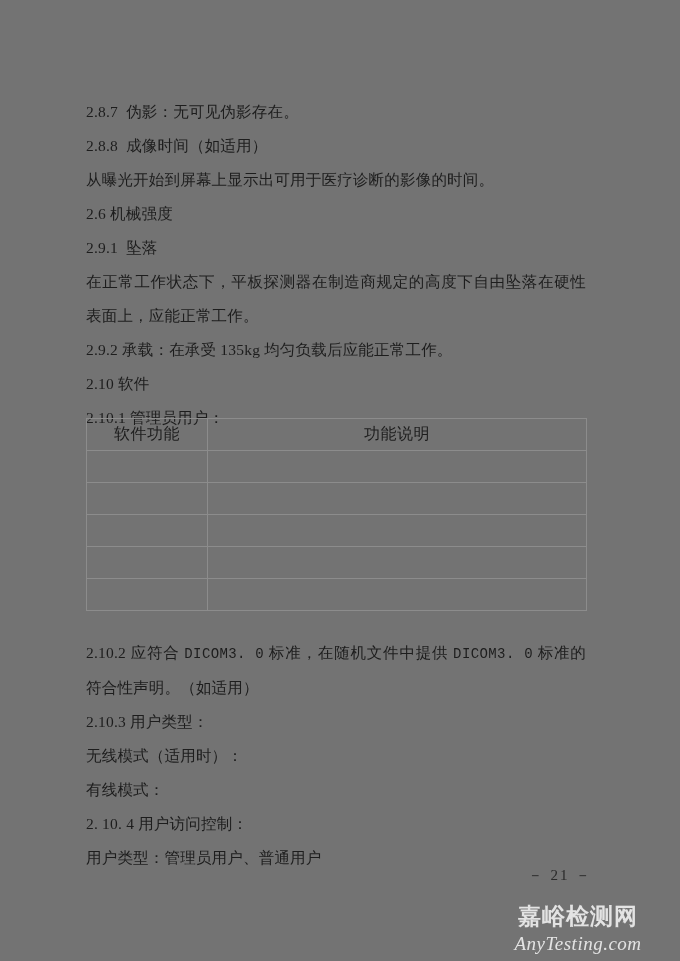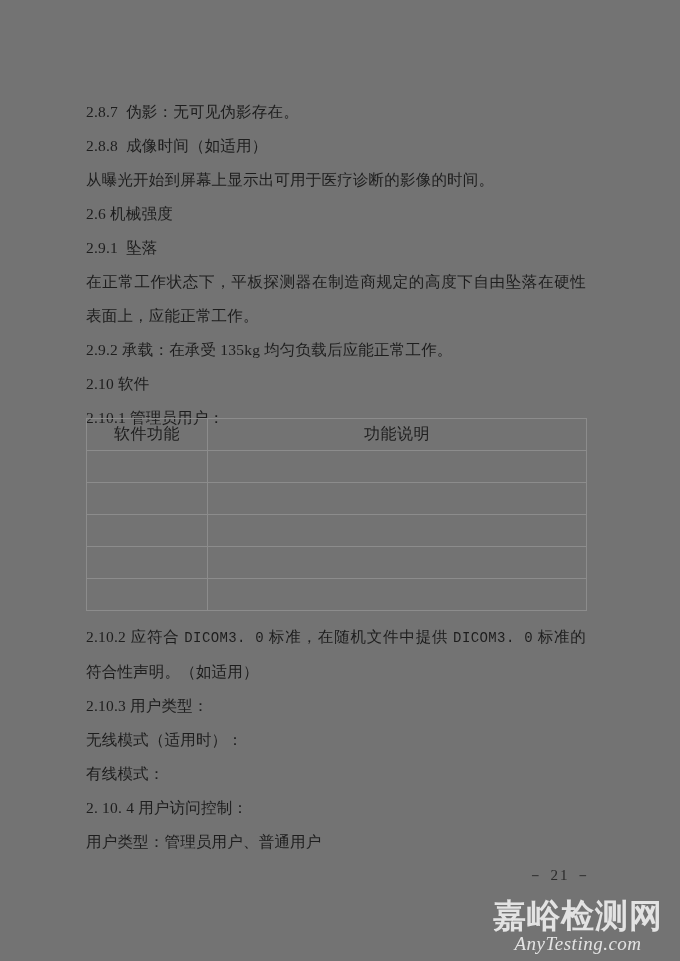--- a/index.html
+++ b/index.html
@@ -115,21 +115,21 @@
     position: absolute;
     right: 12px;
     bottom: 6px;
     width: 180px;
     text-align: center;
     pointer-events: none;
     user-select: none;
   }
   .wm-cn {
     font-family: "DejaVu Sans", "Liberation Sans", sans-serif;
-    font-size: 33px;
+    font-size: 23px;
     font-weight: 700;
     letter-spacing: 1px;
     line-height: 34px;
     white-space: nowrap;
   }
   .wm-en {
     font-family: Liberation Serif, serif;
     font-style: italic;
     font-size: 19px;
     letter-spacing: 0.5px;
@@ -186,21 +186,21 @@
           <td></td>
         </tr>
         <tr>
           <td></td>
           <td></td>
         </tr>
       </tbody>
     </table>
   </div>
 
-  <div class="content" style="top:620px;">
+  <div class="content" style="top:636px;">
 
     <div class="para"><span>2.10.2 应符合 </span><span class="mono">DICOM3. 0</span><span> 标准，在随机文件中提供 </span><span class="mono">DICOM3. 0</span><span> 标准的符合性声明。（如适用）</span></div>
 
     <div class="line">2.10.3 用户类型：</div>
     <div class="line">无线模式（适用时）：</div>
     <div class="line">有线模式：</div>
     <div class="line">2. 10. 4 用户访问控制：</div>
     <div class="line">用户类型：管理员用户、普通用户</div>
 
   </div>

